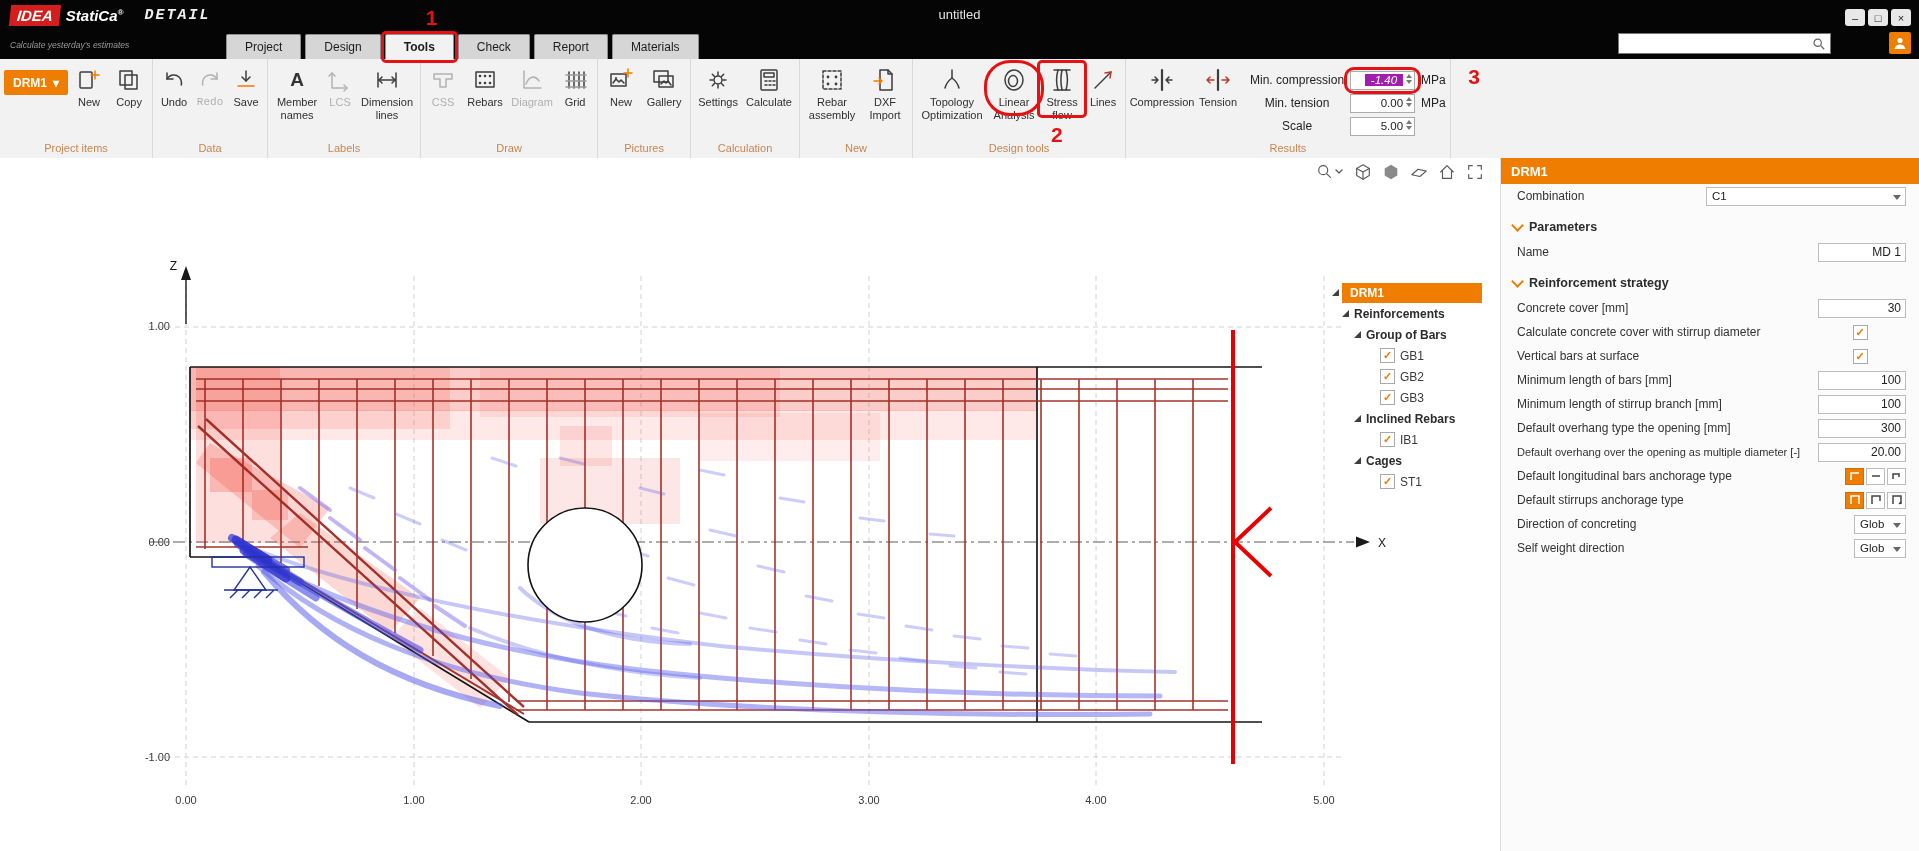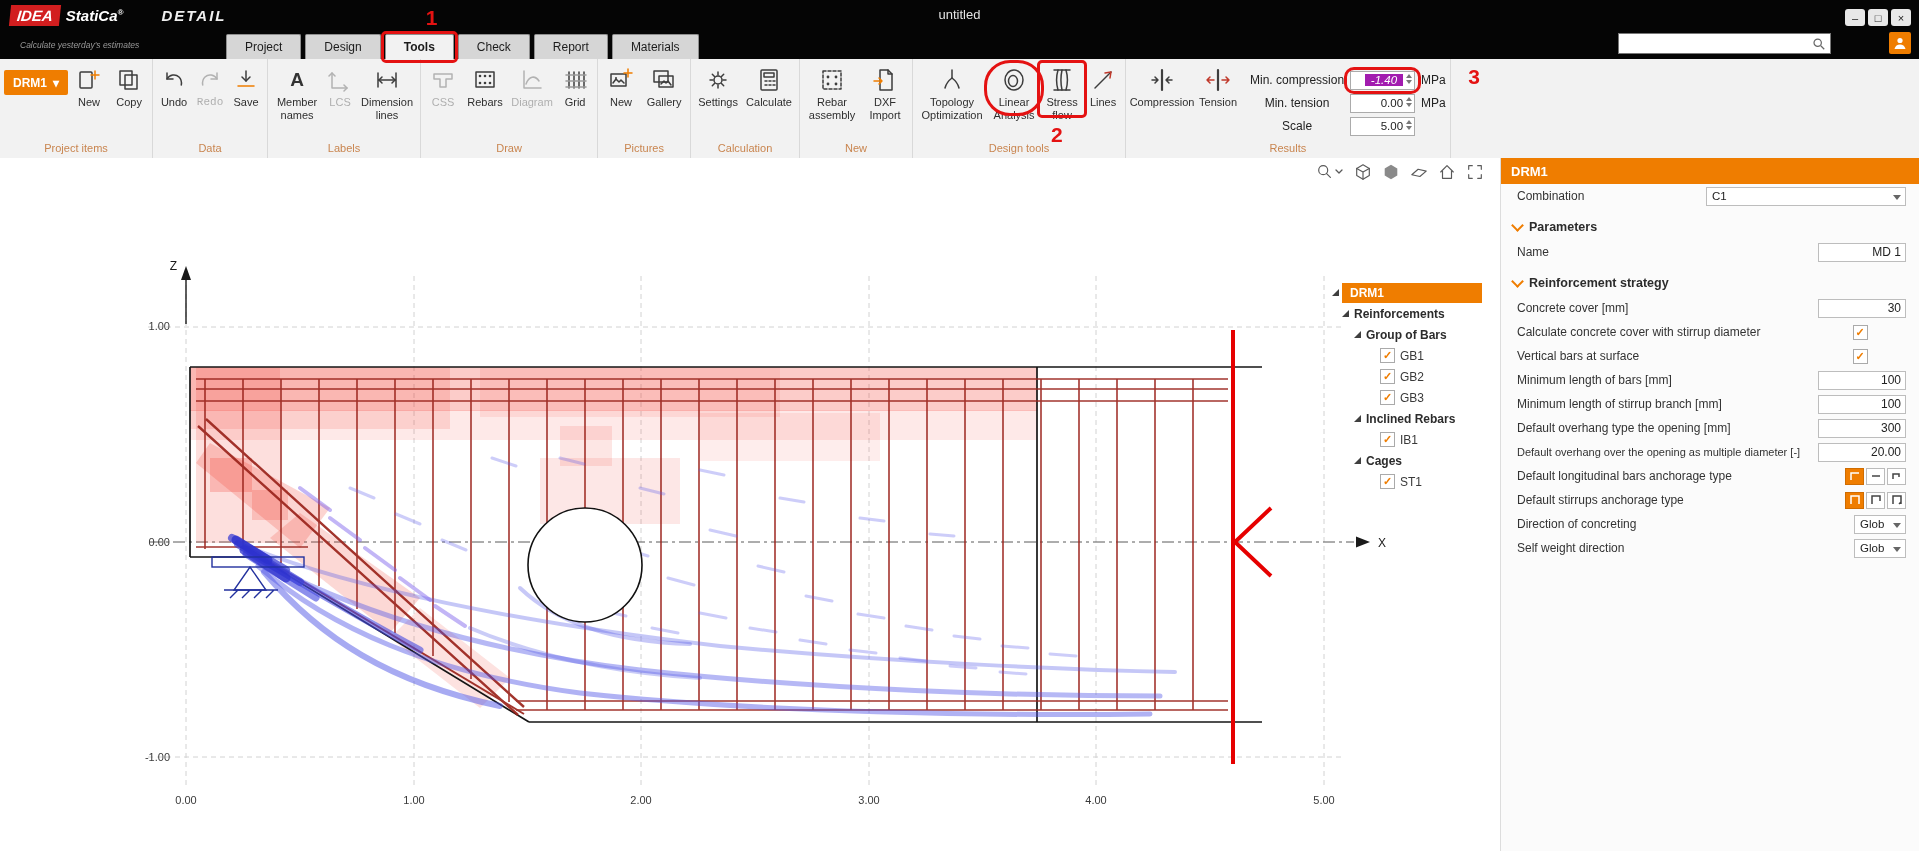--- a/index.html
+++ b/index.html
@@ -7,22 +7,22 @@
        font-family:"Liberation Sans",sans-serif;-webkit-font-smoothing:antialiased;}
   .app{position:absolute;inset:0;}
 
   
   .titlebar{position:absolute;left:0;top:0;width:1919px;height:59px;background:#050505;color:#fff;}
   .logo-area{position:absolute;left:10px;top:5px;display:flex;align-items:center;gap:6px;}
   .logo-idea{background:#d21e1f;color:#fff;font-style:italic;font-weight:bold;font-size:15px;
              padding:2px 7px;transform:skewX(-6deg);}
   .logo-statica{font-weight:bold;font-style:italic;font-size:15px;color:#fff;}
   .logo-reg{font-size:8px;vertical-align:super;}
-  .app-name{margin-left:32px;font-weight:bold;font-style:italic;font-size:15px;letter-spacing:2px;color:#efefef;}
-  .tagline{position:absolute;left:20px;top:40px;font-size:8.5px;font-style:italic;color:#9a9a9a;}
+  .app-name{margin-left:15px;font-weight:bold;font-style:italic;font-size:15px;letter-spacing:2px;color:#efefef;font-family:Liberation Mono, monospace;}
+  .tagline{position:absolute;left:10px;top:40px;font-size:8.5px;font-style:italic;color:#9a9a9a;}
   .doc-title{position:absolute;left:0;right:0;top:7px;text-align:center;font-size:13px;color:#e3e3e3;}
   .win-controls{position:absolute;right:8px;top:9px;display:flex;gap:3px;}
   .win-btn{width:20px;height:17px;background:#e8e8e8;border-radius:3px;color:#222;font-size:11px;
            display:flex;align-items:center;justify-content:center;cursor:pointer;}
   .user-btn{position:absolute;right:8px;top:32px;width:22px;height:22px;background:#ef7d00;border-radius:2px;
             display:flex;align-items:center;justify-content:center;cursor:pointer;}
   .tabs{position:absolute;left:226px;bottom:0;display:flex;gap:4px;}
   .tab{height:24px;padding:0 18px;background:#d6d6d6;display:flex;align-items:center;font-size:12px;
        color:#1c1c1c;border:1px solid #8f8f8f;border-bottom:none;border-radius:2px 2px 0 0;cursor:pointer;position:relative;}
   .tab.active{background:#f2f2f2;font-weight:bold;z-index:5;}

